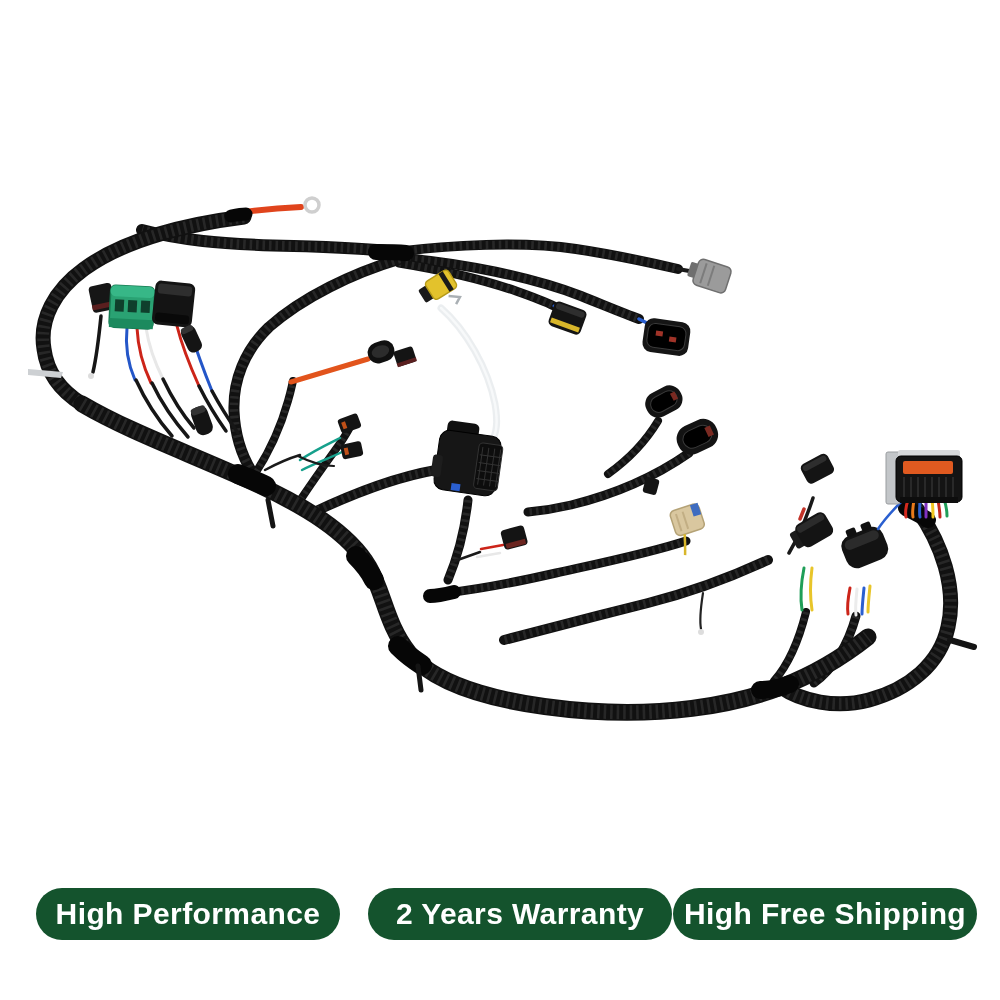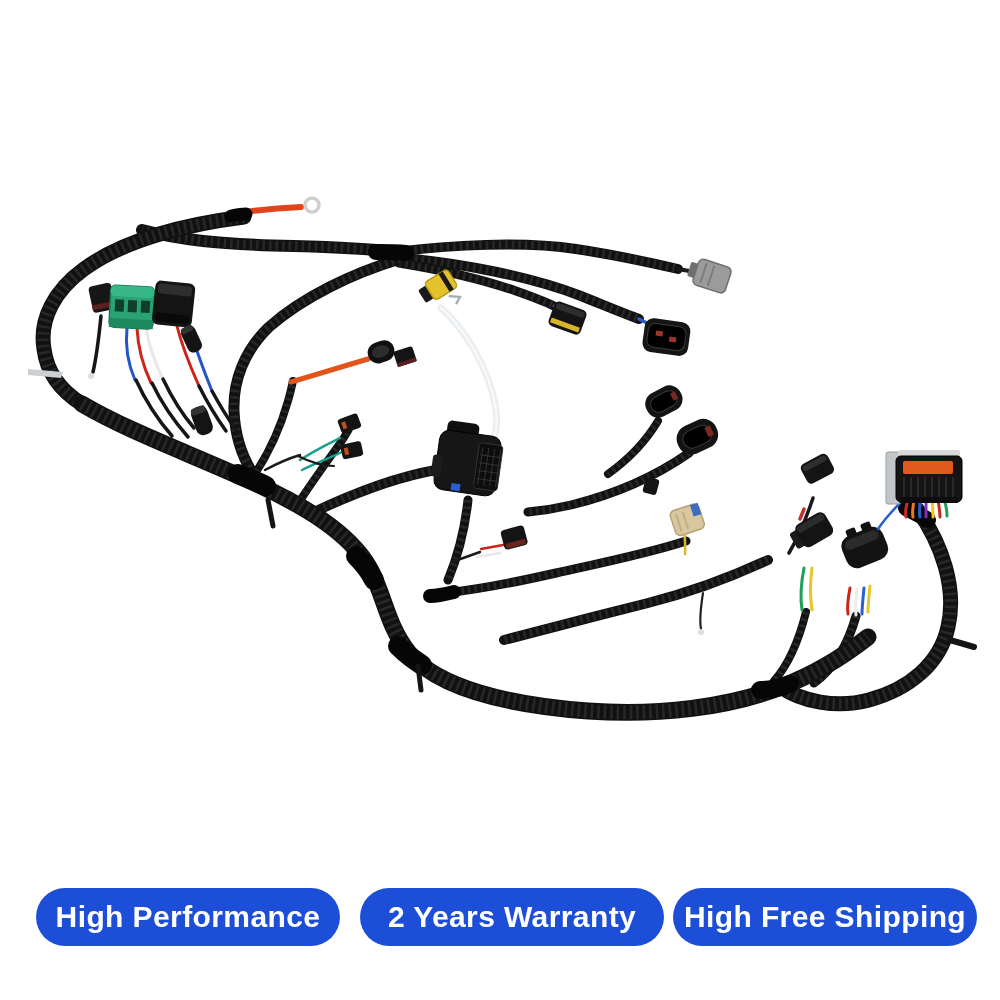--- a/index.html
+++ b/index.html
@@ -6,25 +6,25 @@
   .canvas{position:relative;width:1000px;height:1000px;background:#ffffff;overflow:hidden;
           font-family:"Liberation Sans",sans-serif;}
   .photo{position:absolute;left:0;top:0;width:1000px;height:860px;}
   
   .loom{fill:none;stroke:#111111;stroke-linecap:round;stroke-linejoin:round;}
   .ribs{fill:none;stroke:#3d3d3d;stroke-linecap:butt;stroke-dasharray:2.6 3.9;opacity:.5;}
   .wrap{fill:none;stroke:#060606;stroke-linecap:round;}
   .wire{fill:none;stroke-linecap:round;}
   
   .badges{position:absolute;left:0;top:888px;width:1000px;height:58px;}
-  .badge{position:absolute;top:0;height:58px;border-radius:29px;background:#1d4ed8;
+  .badge{position:absolute;top:0;height:52px;border-radius:29px;background:#14532d;
          color:#ffffff;display:flex;align-items:center;justify-content:center;
          font-size:30px;font-weight:bold;letter-spacing:.4px;white-space:nowrap;}
   .badge.b1{left:36px;width:304px;}
-  .badge.b2{left:360px;width:304px;}
+  .badge.b2{left:368px;width:304px;}
   .badge.b3{left:673px;width:304px;}
 </style>
 </head>
 <body>
 
 <div class="canvas">
 
   <svg class="photo" viewBox="0 0 1000 860" xmlns="http://www.w3.org/2000/svg">
     <defs>
       <path id="p1" d="M 244 217 C 196 223 128 237 84 269 C 55 290 39 319 44 349 C 47 373 61 391 82 404"></path>

